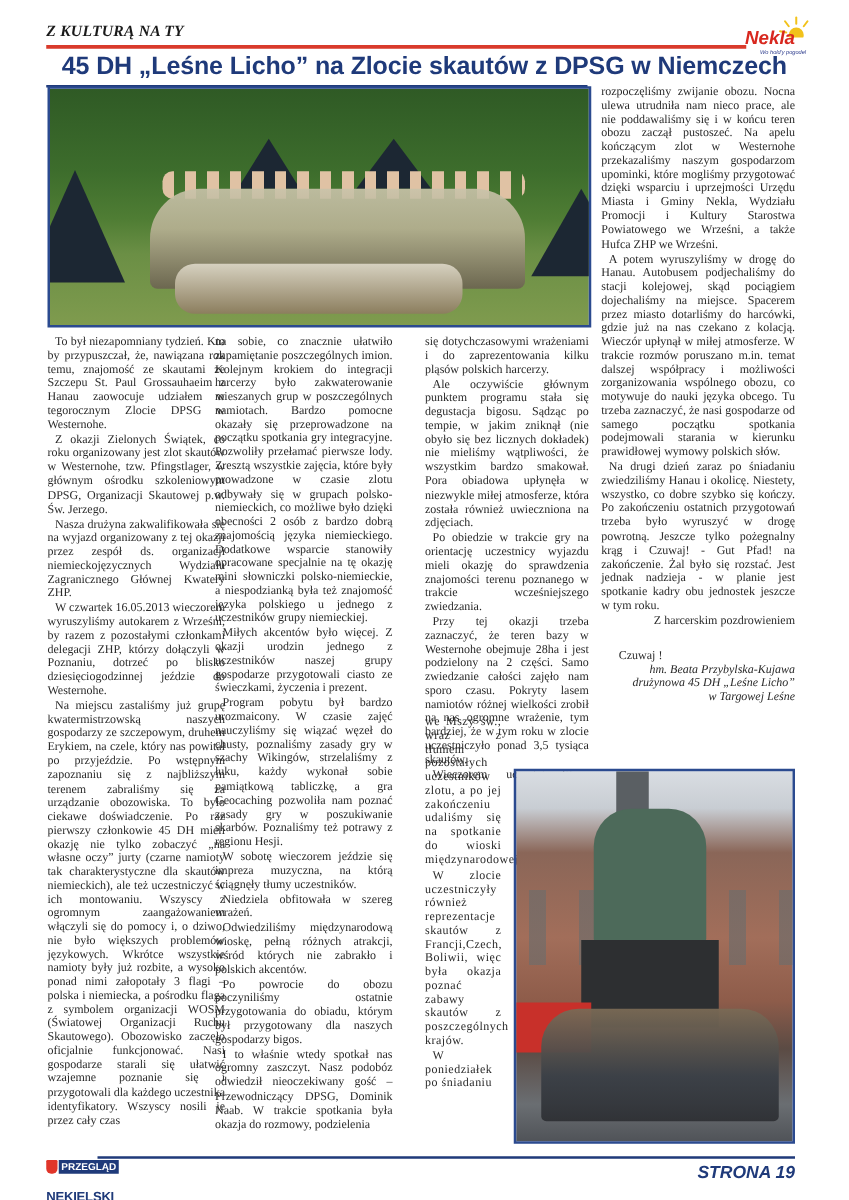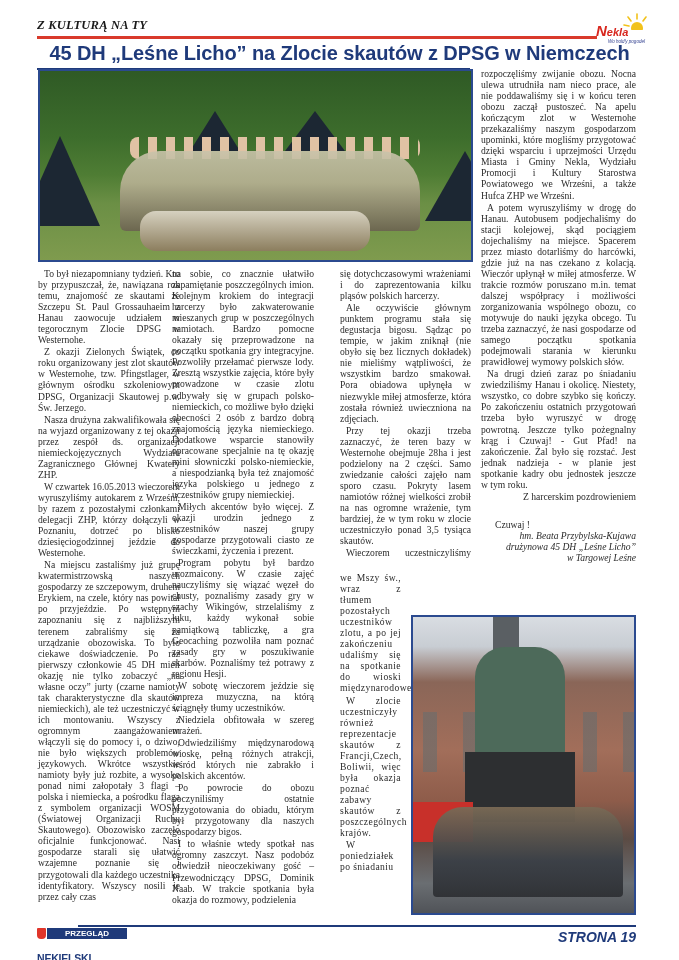--- a/index.html
+++ b/index.html
@@ -4,21 +4,21 @@
 <style>
   * { box-sizing: border-box; margin: 0; padding: 0; }
   html, body { width: 679px; height: 960px; background: #ffffff; overflow: hidden; }
   body { position: relative; font-family: "Liberation Serif", serif; color: #222; }
 
   .section-label { position: absolute; left: 37px; top: 18px; font-family: "Liberation Serif", serif; font-style: italic; font-weight: bold; font-size: 12.5px; color: #1a1a1a; letter-spacing: 0.2px; }
   .top-rule { position: absolute; left: 37px; top: 36px; width: 560px; height: 3px; background: #d93a2b; }
   .logo { position: absolute; left: 594px; top: 12px; width: 56px; height: 34px; }
   .logo .sun { position: absolute; left: 28px; top: 0; width: 26px; height: 18px; }
   .logo .brand { position: absolute; left: 2px; top: 10px; font-family: "Liberation Sans", sans-serif; font-style: italic; font-weight: bold; font-size: 15px; color: #d8281f; }
-  .logo .brand .rest { font-size: 11px; }
+  .logo .brand .rest { font-size: 15px; }
   .logo .tagline { position: absolute; left: 14px; top: 27px; font-family: "Liberation Sans", sans-serif; font-style: italic; font-size: 4.5px; color: #2b3a8c; white-space: nowrap; }
 
   .headline { position: absolute; left: 0; top: 42px; width: 679px; text-align: center; font-family: "Liberation Sans", sans-serif; font-weight: bold; font-size: 20px; color: #1f3a7a; letter-spacing: -0.1px; }
   .head-rule { position: absolute; left: 37px; top: 68px; width: 433px; height: 2px; background: #1f3a7a; }
 
   .photo { position: absolute; border: 2px solid #2b4a8f; overflow: hidden; }
   .photo-group { left: 38px; top: 69px; width: 435px; height: 193px; background: linear-gradient(180deg, #2f5a25 0%, #3d6d2c 35%, #4f7d34 55%, #6b8f45 70%, #7f9b4e 100%); }
   .photo-monument { left: 411px; top: 615px; width: 225px; height: 300px; background: linear-gradient(180deg, #d9dde2 0%, #c8cdd3 10%, #8a6658 22%, #a26e5a 45%, #8e5c4a 62%, #5b4b44 75%, #6a6e72 90%, #505358 100%); }
 
   
@@ -44,21 +44,21 @@
   .col-3b { left: 340px; top: 572px; width: 61px; letter-spacing: 0.4px; }
   .col-4 { left: 481px; top: 68px; width: 155px; }
 
   .signature { text-align: right; font-style: italic; text-indent: 0 !important; }
   .greeting { text-indent: 6px; }
   .greeting2 { text-indent: 14px !important; }
 
   .footer-rule { position: absolute; left: 78px; top: 925px; width: 558px; height: 1.5px; background: #1f3a7a; }
   .footer-logo { position: absolute; left: 37px; top: 928px; width: 60px; height: 28px; }
   .footer-logo .badge { position: absolute; left: 0; top: 0; width: 9px; height: 11px; background: #e0352a; border-radius: 1px 1px 4px 4px; }
-  .footer-logo .pz { position: absolute; left: 10px; top: 0; height: 11px; padding: 0 18px; background: #1f3a7a; color: #fff; font-family: "Liberation Sans", sans-serif; font-weight: bold; font-size: 8px; line-height: 11px; }
+  .footer-logo .pz { position: absolute; left: 10px; top: 0; height: 11px; padding: 0 2px; background: #1f3a7a; color: #fff; font-family: "Liberation Sans", sans-serif; font-weight: bold; font-size: 8px; line-height: 11px; }
   .footer-logo .nk { position: absolute; left: 0; top: 24px; color: #1f3a7a; font-family: Liberation Sans, sans-serif; font-weight: bold; font-size: 10.5px; letter-spacing: -0.2px; }
   .page-num { position: absolute; right: 43px; top: 929px; font-family: "Liberation Sans", sans-serif; font-style: italic; font-weight: bold; font-size: 14px; color: #1f3a7a; }
 </style>
 </head>
 <body>
 
 <div class="section-label">Z KULTURĄ NA TY</div>
 <div class="top-rule"></div>
 <div class="logo">
   <svg class="sun" viewBox="0 0 26 18">
@@ -102,20 +102,21 @@
   <p>W sobotę wieczorem jeździe się impreza muzyczna, na którą ściągnęły tłumy uczestników.</p>
   <p>Niedziela obfitowała w szereg wrażeń.</p>
   <p>Odwiedziliśmy międzynarodową wioskę, pełną różnych atrakcji, wśród których nie zabrakło i polskich akcentów.</p>
   <p>Po powrocie do obozu poczyniliśmy ostatnie przygotowania do obiadu, którym był przygotowany dla naszych gospodarzy bigos.</p>
   <p>I to właśnie wtedy spotkał nas ogromny zaszczyt. Nasz podobóz odwiedził nieoczekiwany gość – Przewodniczący DPSG, Dominik Naab. W trakcie spotkania była okazja do rozmowy, podzielenia</p>
 </div>
 
 <div class="col col-3">
   <p style="text-indent:0">się dotychczasowymi wrażeniami i do zaprezentowania kilku pląsów polskich harcerzy.</p>
   <p>Ale oczywiście głównym punktem programu stała się degustacja bigosu. Sądząc po tempie, w jakim zniknął (nie obyło się bez licznych dokładek) nie mieliśmy wątpliwości, że wszystkim bardzo smakował. Pora obiadowa upłynęła w niezwykle miłej atmosferze, która została również uwieczniona na zdjęciach.</p>
+  <p>Po obiedzie w trakcie gry na orientację uczestnicy wyjazdu mieli okazję do sprawdzenia znajomości terenu poznanego w trakcie wcześniejszego zwiedzania.</p>
   <p>Przy tej okazji trzeba zaznaczyć, że teren bazy w Westernohe obejmuje 28ha i jest podzielony na 2 części. Samo zwiedzanie całości zajęło nam sporo czasu. Pokryty lasem namiotów różnej wielkości zrobił na nas ogromne wrażenie, tym bardziej, że w tym roku w zlocie uczestniczyło ponad 3,5 tysiąca skautów.</p>
   <p style="text-align:justify; text-align-last:justify;">Wieczorem uczestniczyliśmy</p>
 </div>
 <div class="col col-3b">
   <p style="text-indent:0">we Mszy św., wraz z tłumem pozostałych uczestników zlotu, a po jej zakończeniu udaliśmy się na spotkanie do wioski międzynarodowej.</p>
   <p>W zlocie uczestniczyły również reprezentacje skautów z Francji,Czech, Boliwii, więc była okazja poznać zabawy skautów z poszczególnych krajów.</p>
   <p>W poniedziałek po śniadaniu</p>
 </div>
 
 <div class="col col-4">

